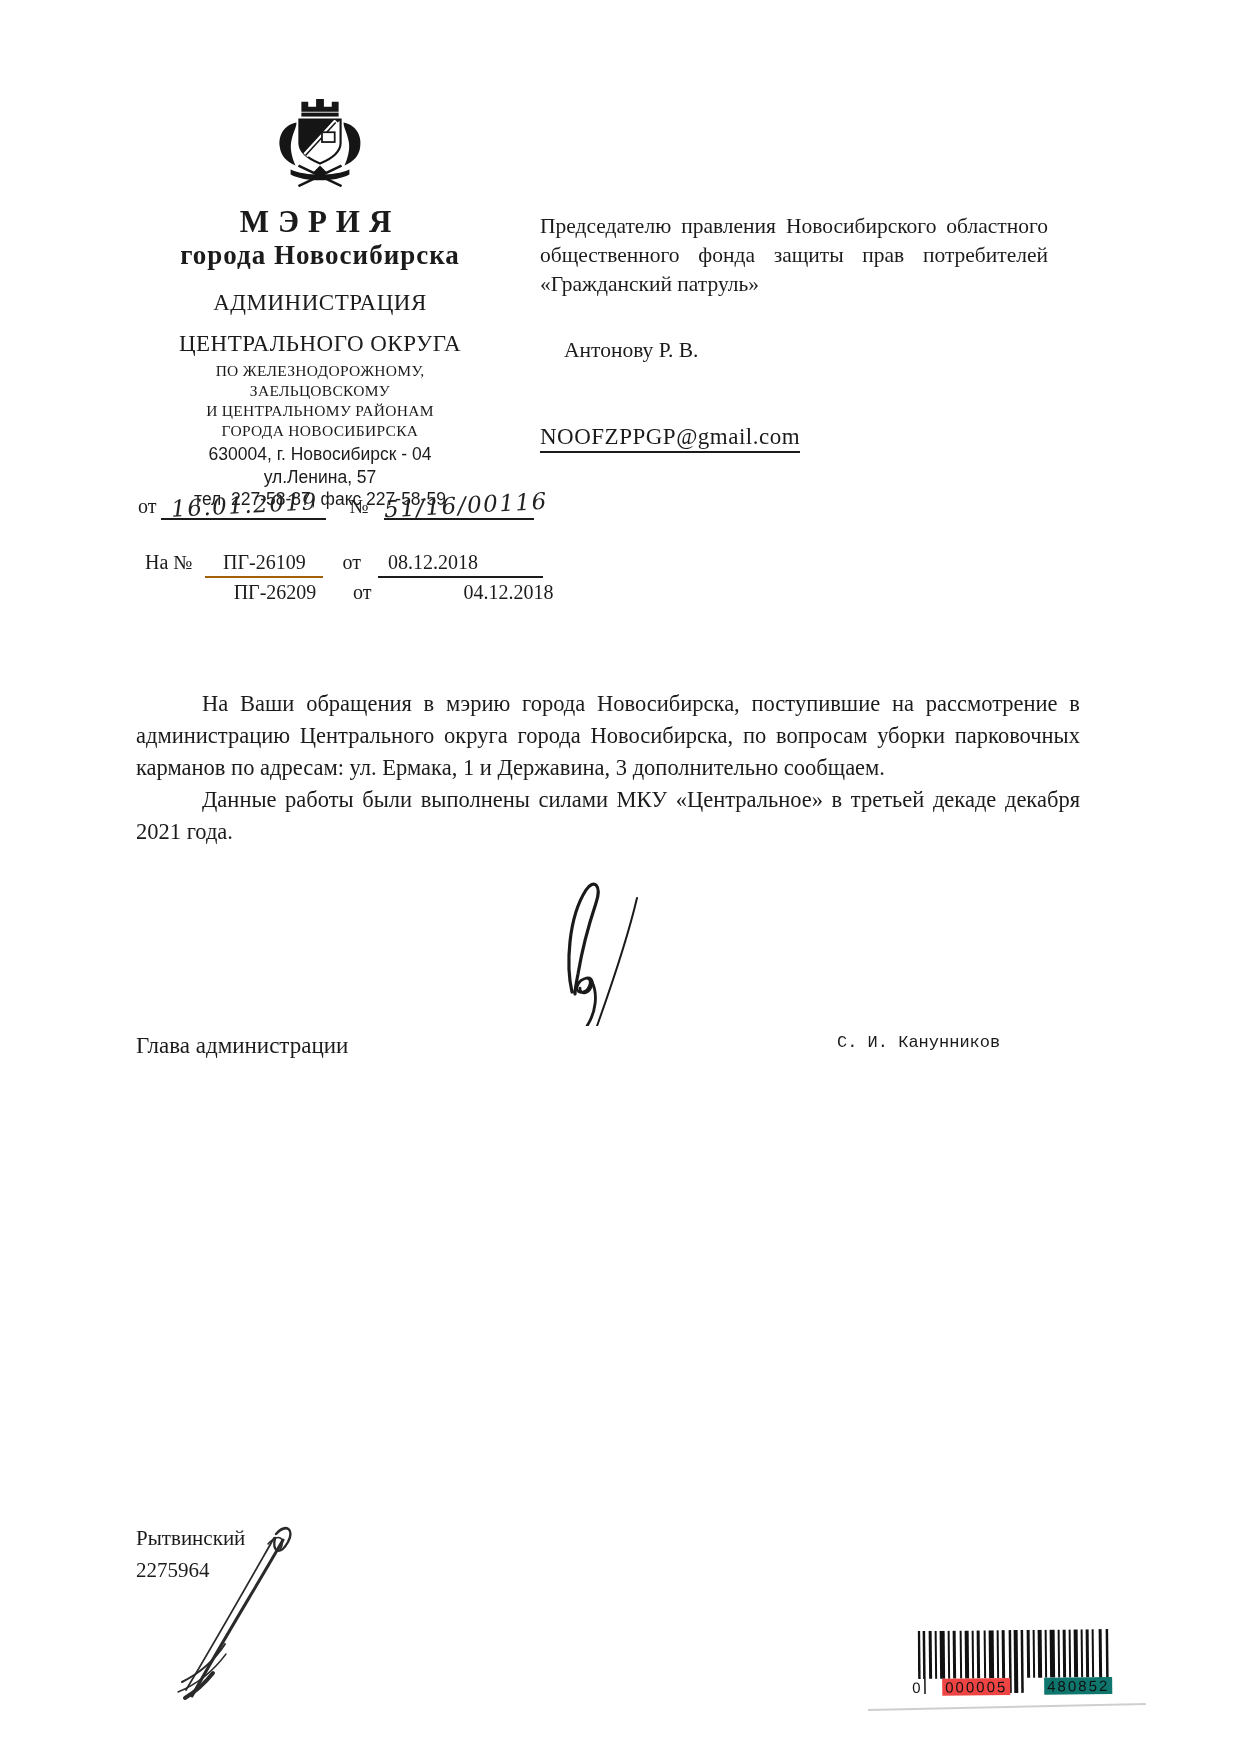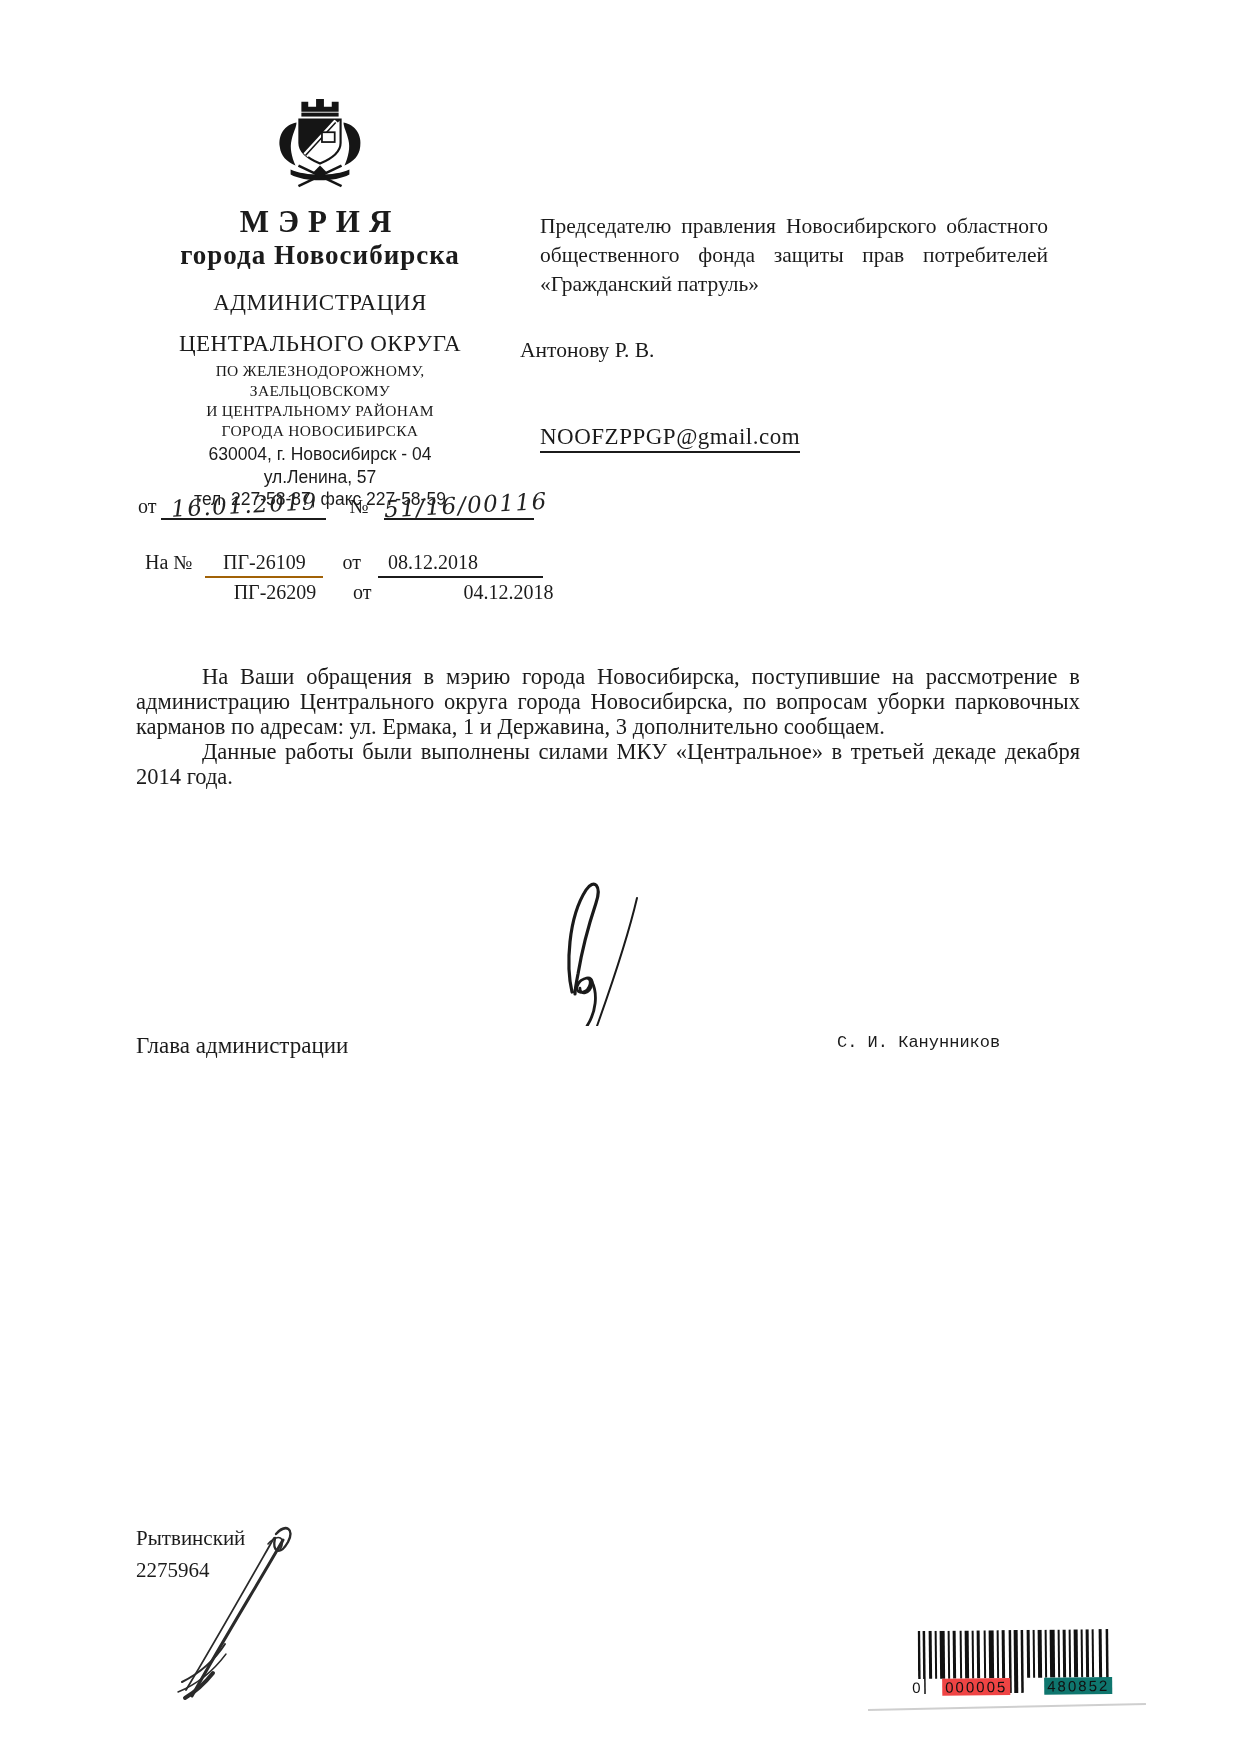--- a/index.html
+++ b/index.html
@@ -52,29 +52,29 @@
   .reply-num-seg{display:inline-block;border-bottom:2px solid #a16207;width:118px;text-align:center;margin-left:8px;}
   .reply-date-seg{display:inline-block;border-bottom:2px solid #1b1b1b;width:155px;padding-left:10px;margin-left:12px;}
   .reply-row2{margin-left:63px;}
   .reply-num2{display:inline-block;width:118px;text-align:center;margin-left:8px;}
   .reply-date2{display:inline-block;width:155px;padding-left:10px;margin-left:12px;text-align:right;}
   
   .addressee{
     position:absolute;left:540px;top:212px;width:508px;
     font-size:21.5px;line-height:29px;text-align:justify;
   }
-  .addressee-name{position:absolute;left:520px;top:338px;font-size:21.5px;}
+  .addressee-name{position:absolute;left:564px;top:338px;font-size:21.5px;}
   .addressee-email{
     position:absolute;left:540px;top:424px;font-size:23px;
     border-bottom:2.5px solid #1b1b1b;padding-bottom:1px;letter-spacing:0.5px;
   }
   
   .body-text{
-    position:absolute;left:136px;top:664px;width:944px;
-    font-size:22.5px;line-height:25px;text-align:justify;
+    position:absolute;left:136px;top:688px;width:944px;
+    font-size:22.5px;line-height:32px;text-align:justify;
   }
   .body-text p{margin:0;text-indent:66px;}
   
   .sig-position{position:absolute;left:136px;top:1033px;font-size:23px;}
   .sig-name{position:absolute;left:837px;top:1033px;font-size:17px;font-family:Liberation Mono, monospace;}
   .sig-mark{position:absolute;left:540px;top:876px;width:140px;height:150px;}
   
   .executor{position:absolute;left:136px;top:1522px;font-size:21px;line-height:32px;}
   .executor-sig{position:absolute;left:158px;top:1520px;width:150px;height:195px;}
   
@@ -171,21 +171,21 @@
       <span class="reply-date2">04.12.2018</span>
     </div>
   </div>
 
   <div class="addressee">Председателю правления Новосибирского областного общественного фонда защиты прав потребителей «Гражданский патруль»</div>
   <div class="addressee-name">Антонову Р. В.</div>
   <div class="addressee-email">NOOFZPPGP@gmail.com</div>
 
   <div class="body-text">
     <p>На Ваши обращения в мэрию города Новосибирска, поступившие на рассмотрение в администрацию Центрального округа города Новосибирска, по вопросам уборки парковочных карманов по адресам: ул. Ермака, 1 и Державина, 3 дополнительно сообщаем.</p>
-    <p>Данные работы были выполнены силами МКУ «Центральное» в третьей декаде декабря 2014 года.</p>
+    <p>Данные работы были выполнены силами МКУ «Центральное» в третьей декаде декабря 2021 года.</p>
   </div>
 
   <div class="sig-position">Глава администрации</div>
 
   <svg class="sig-mark" viewBox="0 0 140 150" xmlns="http://www.w3.org/2000/svg" fill="none" stroke="#1a1a1a" stroke-linecap="round">
     <path d="M32 116 C26 90 28 42 46 14 C54 2 62 9 56 27 C50 45 42 74 38 98 C36 108 35 114 35 118" stroke-width="3.2"></path>
     <path d="M35 114 C38 102 52 98 50 108 C48 117 36 120 37 111 C40 101 54 98 52 108 C50 118 40 120 40 112" stroke-width="2.6"></path>
     <path d="M52 106 C58 118 56 136 47 150" stroke-width="2.8"></path>
     <path d="M97 22 C90 52 72 108 57 150" stroke-width="2"></path>
   </svg>

